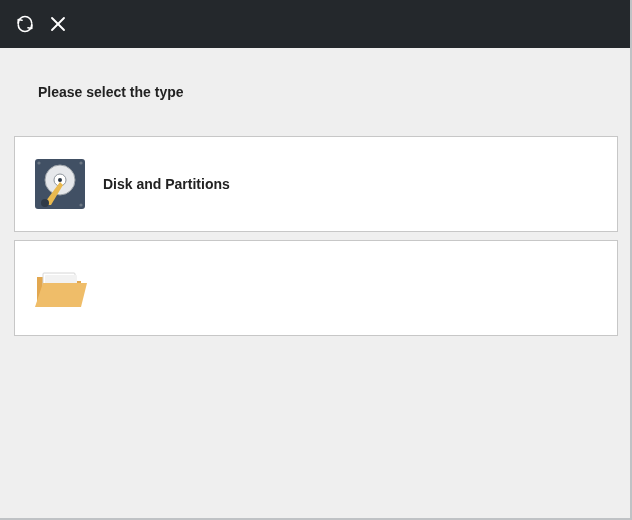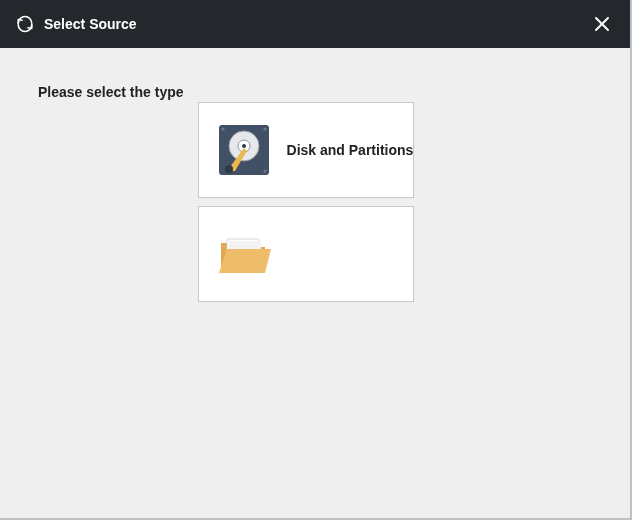--- a/index.html
+++ b/index.html
@@ -30,30 +30,30 @@
     .dialog-header .close-btn {
       width: 28px;
       height: 28px;
       display: flex;
       align-items: center;
       justify-content: center;
       cursor: pointer;
     }
     .dialog-header svg { display: block; }
 
-    .body-area { padding: 0; display: flex; flex-direction: row; }
+    .body-area { padding: 0; display: flex; flex-direction: column; }
 
     .instruction {
       font-size: 14px;
       font-weight: bold;
       color: #222;
       padding: 36px 0 0 38px;
     }
 
-    .options-wrap { padding: 0 14px; margin-top: 54px; }
+    .options-wrap { padding: 0 14px; margin-top: 36px; }
 
     .option-card {
       background: #ffffff;
       border: 1px solid #c7c7c7;
       height: 96px;
       display: flex;
       align-items: center;
       padding-left: 16px;
       cursor: pointer;
       margin-bottom: 8px;
@@ -89,21 +89,20 @@
   <span class="app-icon">
     <svg width="18" height="18" viewBox="0 0 24 24">
       <g fill="none" stroke="#ffffff" stroke-width="2.2" stroke-linecap="round" stroke-linejoin="round">
         <path d="M3 11 A9 9 0 0 1 21 11"></path>
         <polyline points="3,11 3,6 8,7"></polyline>
         <path d="M21 13 A9 9 0 0 1 3 13"></path>
         <polyline points="21,13 21,18 16,17"></polyline>
       </g>
     </svg>
   </span>
-  <span class="title">Select Source</span>
   <span class="close-btn">
     <svg width="18" height="18" viewBox="0 0 24 24">
       <line x1="4" y1="4" x2="20" y2="20" stroke="#ffffff" stroke-width="2.5" stroke-linecap="round"></line>
       <line x1="20" y1="4" x2="4" y2="20" stroke="#ffffff" stroke-width="2.5" stroke-linecap="round"></line>
     </svg>
   </span>
 </div>
 
 <div class="body-area">
   <div class="instruction">Please select the type</div>

